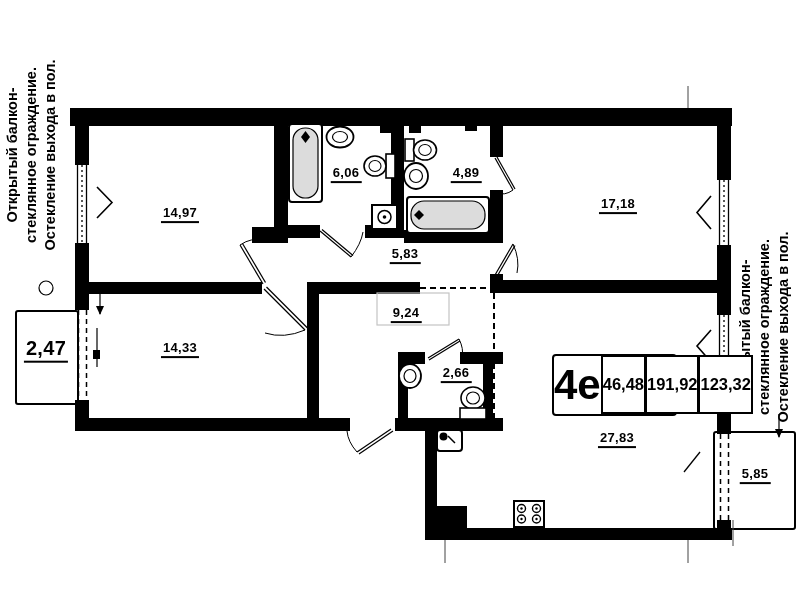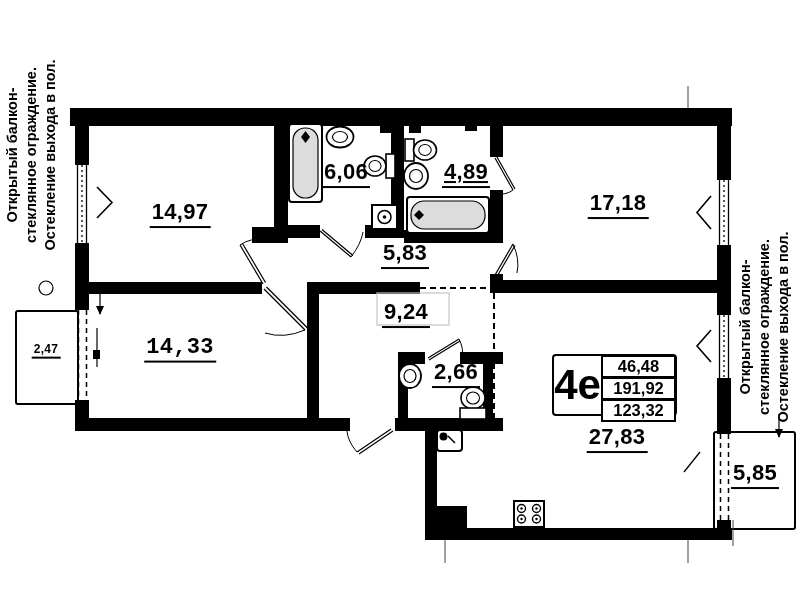--- a/index.html
+++ b/index.html
@@ -1,29 +1,29 @@
 <!DOCTYPE html>
 <html><head>
 <meta charset="utf-8">
 <style>
   html,body{margin:0;padding:0;background:#fff;}
   #stage{position:relative;width:799px;height:600px;background:#ffffff;overflow:hidden;
          font-family:"Liberation Sans",sans-serif;color:#000;}
   .w{position:absolute;background:#000;}
-  .lbl{position:absolute;font-weight:700;font-size:22px;letter-spacing:.3px;white-space:nowrap;
+  .lbl{position:absolute;font-weight:700;font-size:13px;letter-spacing:.3px;white-space:nowrap;
        border-bottom:2px solid #000;padding:0 2px 1px;transform:translate(-50%,-55%);}
-  .lbl.small{font-size:12px;}
+  .lbl.small{font-size:20px;}
   .balc{position:absolute;border:2px solid #000;background:#fff;}
   .note{position:absolute;font-weight:700;font-size:14.5px;line-height:19px;text-align:center;
         transform:rotate(-90deg);white-space:nowrap;}
   .unit-box{position:absolute;left:552px;top:354px;width:125px;height:62px;border:2.5px solid #000;
             border-radius:4px;display:flex;background:#fff;box-sizing:border-box;}
   .unit-type{width:47px;display:flex;align-items:center;justify-content:center;
              font-size:42px;font-weight:700;}
-  .unit-rows{flex:1;display:flex;flex-direction:column;text-align:center;}
+  .unit-rows{flex:1;display:flex;flex-direction:row;text-align:center;}
   .unit-row{flex:1;border:2px solid #000;margin:-1px -1px 0 0;display:flex;align-items:center;
             justify-content:center;font-size:16.5px;font-weight:700;background:#fff;}
   svg{position:absolute;left:0;top:0;}
 </style>
 </head>
 <body>
 
 <div id="stage">
 
   <div class="note" style="left:-112px;top:125px;width:290px;height:60px;">
@@ -223,25 +223,25 @@
       <line x1="779" y1="414" x2="779" y2="437" stroke="#000" stroke-width="1.2"></line>
       <polygon points="775,429 783,429 779,438" fill="#000"></polygon>
       <circle cx="46" cy="288" r="7" fill="none" stroke="#000" stroke-width="1.2"></circle>
       <line x1="100" y1="284" x2="100" y2="314" stroke="#000" stroke-width="1.2"></line>
       <polygon points="96,306 104,306 100,315" fill="#000"></polygon>
     </g>
   </svg>
 
   <div class="lbl" style="left:180px;top:207px;margin-top:8px;">14,97</div>
   <div class="lbl" style="left:346px;top:175px;">6,06</div>
-  <div class="lbl" style="left:466px;top:175px;text-decoration:underline;">4,89</div>
+  <div class="lbl" style="left:466px;top:175px;">4,89</div>
   <div class="lbl" style="left:618px;top:206px;">17,18</div>
   <div class="lbl" style="left:405px;top:256px;">5,83</div>
   <div class="lbl" style="left:406px;top:315px;">9,24</div>
-  <div class="lbl" style="left:180px;top:350px;font-family:Liberation Mono, monospace;">14,33</div>
+  <div class="lbl" style="left:180px;top:350px;">14,33</div>
   <div class="lbl small" style="left:46px;top:351px;">2,47</div>
   <div class="lbl" style="left:456px;top:375px;">2,66</div>
   <div class="lbl" style="left:617px;top:440px;">27,83</div>
   <div class="lbl" style="left:755px;top:476px;">5,85</div>
 
   <div class="unit-box">
     <div class="unit-type">4е</div>
     <div class="unit-rows">
       <div class="unit-row">46,48</div>
       <div class="unit-row">191,92</div>

